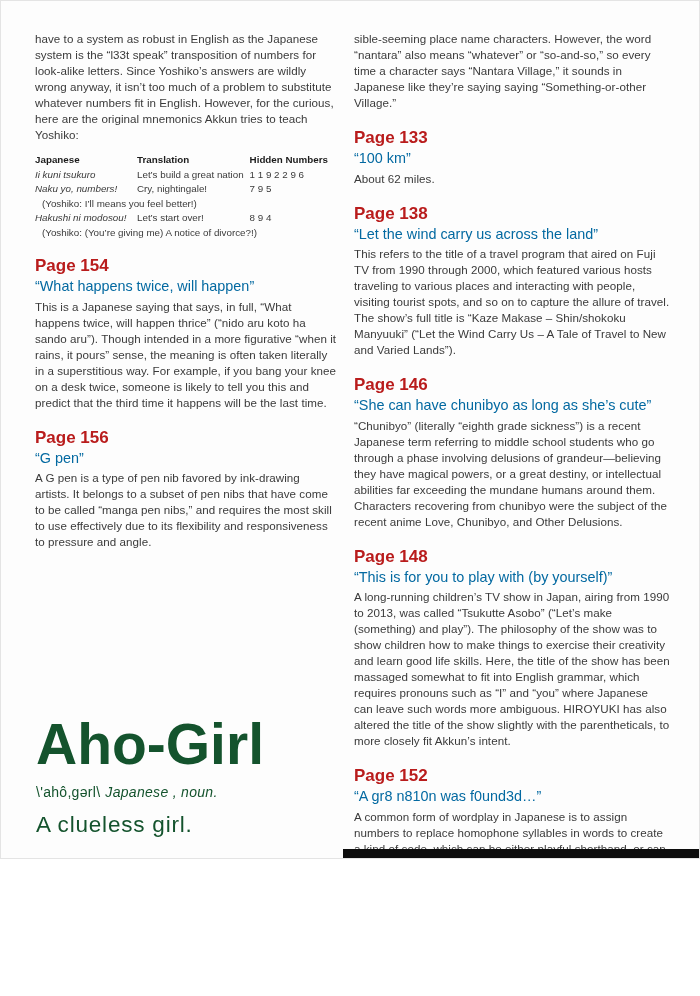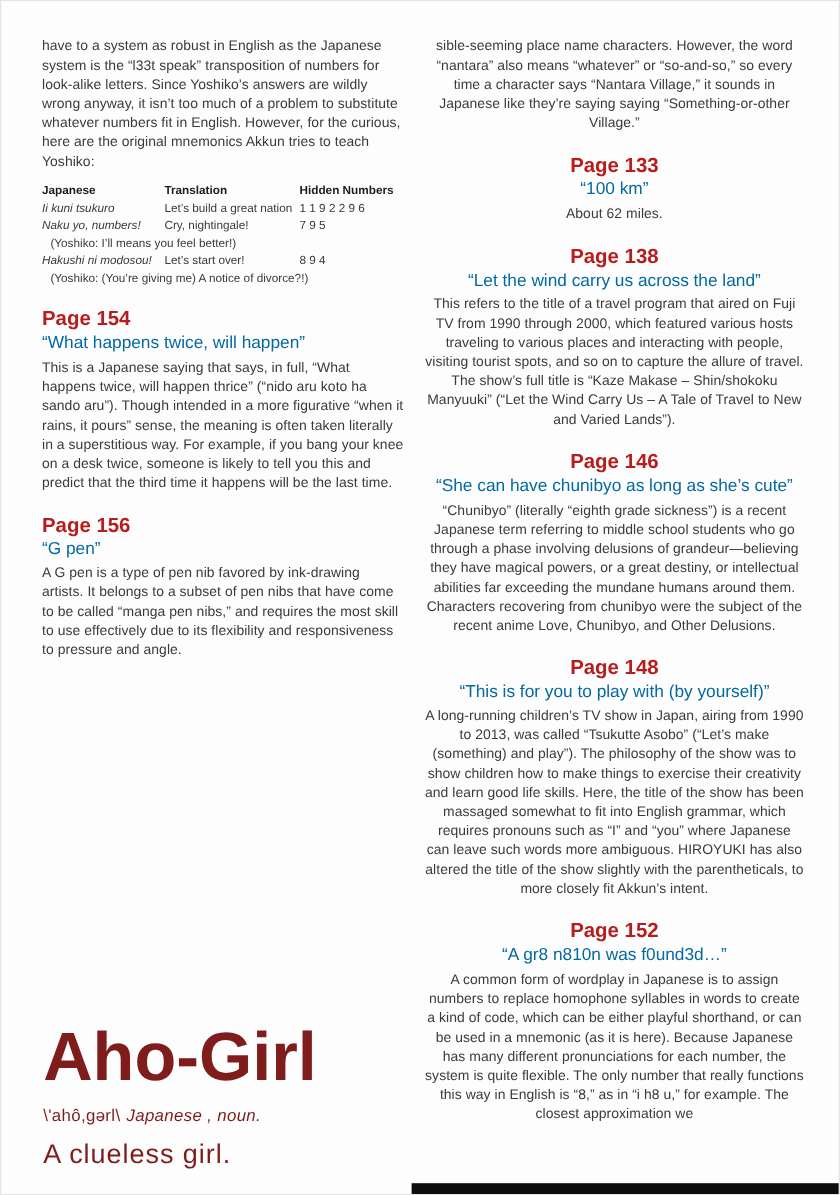--- a/index.html
+++ b/index.html
@@ -1,27 +1,27 @@
 <!DOCTYPE html>
 <html><head>
 <meta charset="utf-8">
 <style>
   * { margin:0; padding:0; box-sizing:border-box; }
   html, body { background:#ffffff; }
   .page {
-    width:700px; height:996px;
+    width:700px; height:859px;
     position:relative; overflow:hidden;
     background:#fdfdfd;
     border:1px solid #e4e4e4;
     font-family:"Liberation Sans", sans-serif;
     color:#333333;
   }
   .columns { display:flex; gap:17px; padding:30px 32px 0 34px; }
   .col-left  { flex:0 0 302px; width:302px; }
-  .col-right { flex:0 0 316px; width:316px;text-align:center; }
+  .col-right { flex:0 0 316px; width:316px; }
 
   .body-text { font-size:11.6px; line-height:16px; letter-spacing:0.05px; color:#3a3a3a; }
 
   .entry { margin-top:17px; }
   .page-label { font-size:17px; font-weight:bold; color:#b91c1c; margin-bottom:2px; }
   .entry-title { font-size:14.4px; font-weight:400; line-height:17.5px; color:#0369a1; margin-bottom:3px; }
 
   .mnemonic-table {
     margin-top:10px;
     display:grid;
@@ -30,21 +30,21 @@
     row-gap:1px;
     font-size:9.8px;
     line-height:13.5px;
     color:#3a3a3a;
   }
   .tc { white-space:nowrap; }
   .tc.th { font-weight:bold; color:#1c1c1c; }
   .tc.jp { font-style:italic; }
   .t-note { grid-column:1 / -1; padding-left:7px; white-space:nowrap; }
 
-  .logo { position:absolute; left:35px; bottom:20px; width:312px; color:#7f1d1d;margin-top:18px; }
+  .logo { position:absolute; left:35px; bottom:20px; width:312px; color:#14532d;margin-top:18px; }
   .logo-title { font-size:57px; font-weight:bold; line-height:1; letter-spacing:0; margin-bottom:11px; }
   .logo-pron { font-size:14px; letter-spacing:0.3px; margin-bottom:12px; }
   .logo-pron .ital { font-style:italic; margin-left:5px; }
   .logo-def { font-size:22.5px; letter-spacing:0.8px; }
 
   .edge-bar { position:absolute; right:0; bottom:0; width:356px; height:9px; background:#0d0d0d; }
 </style>
 </head>
 <body>
 

